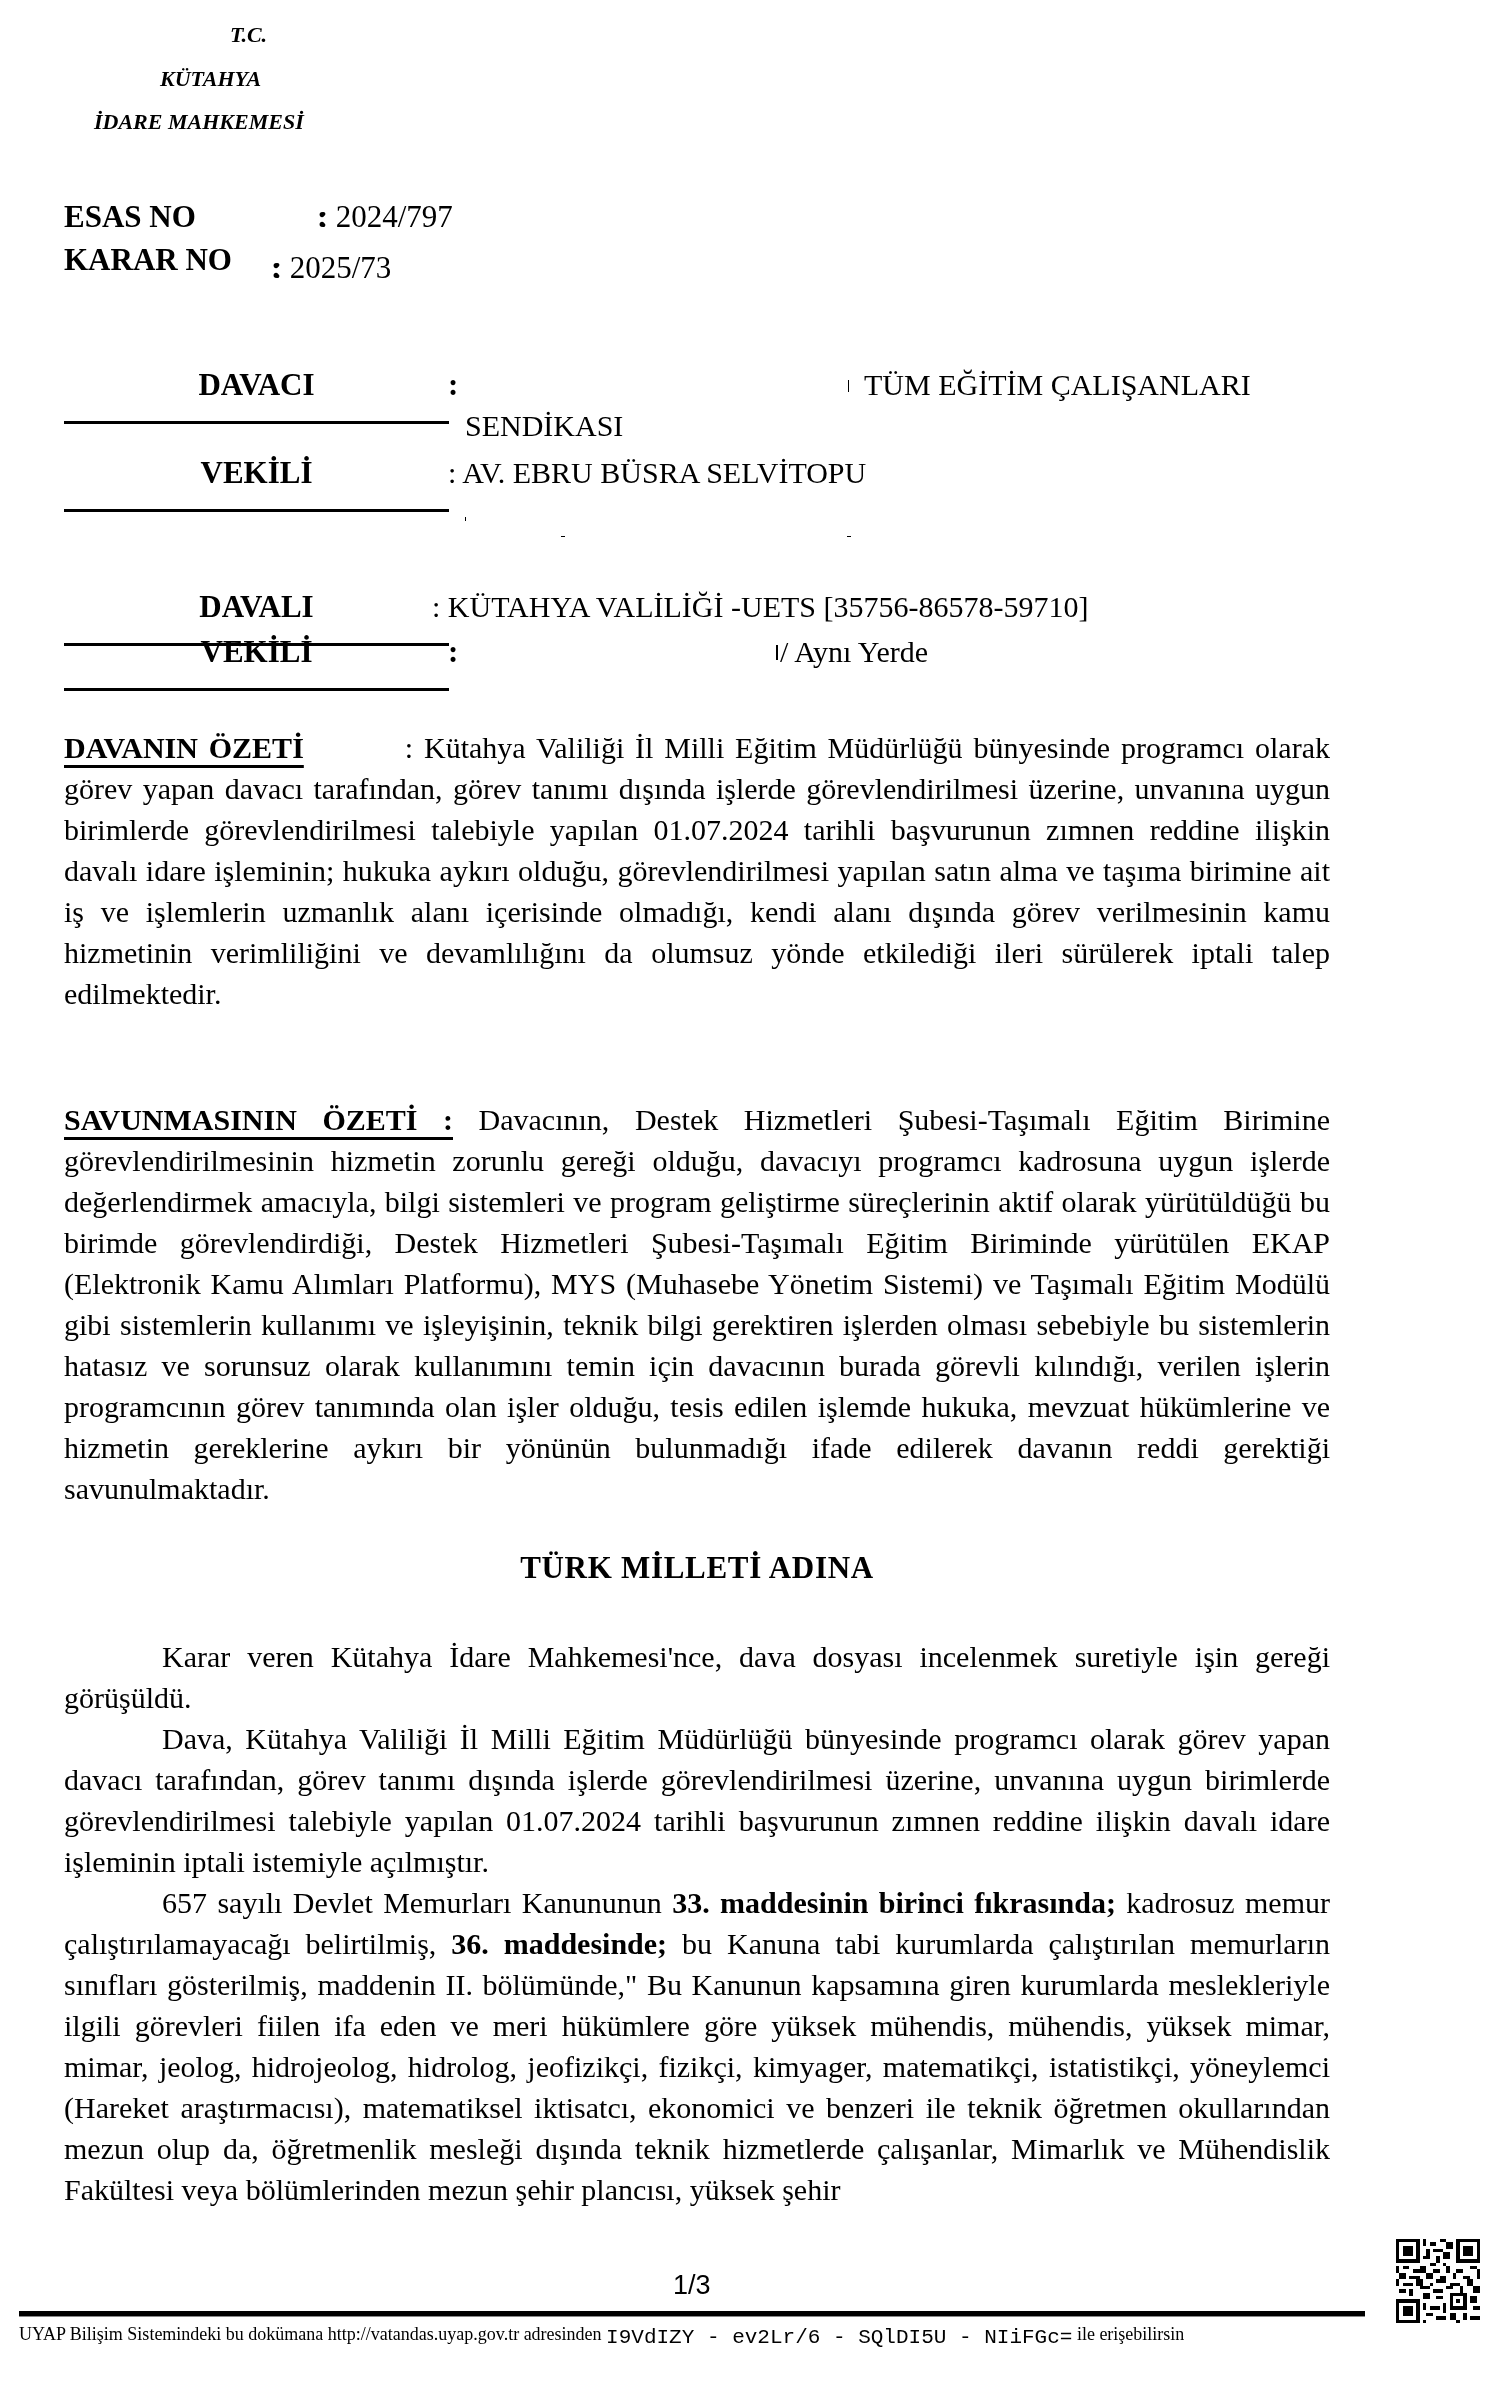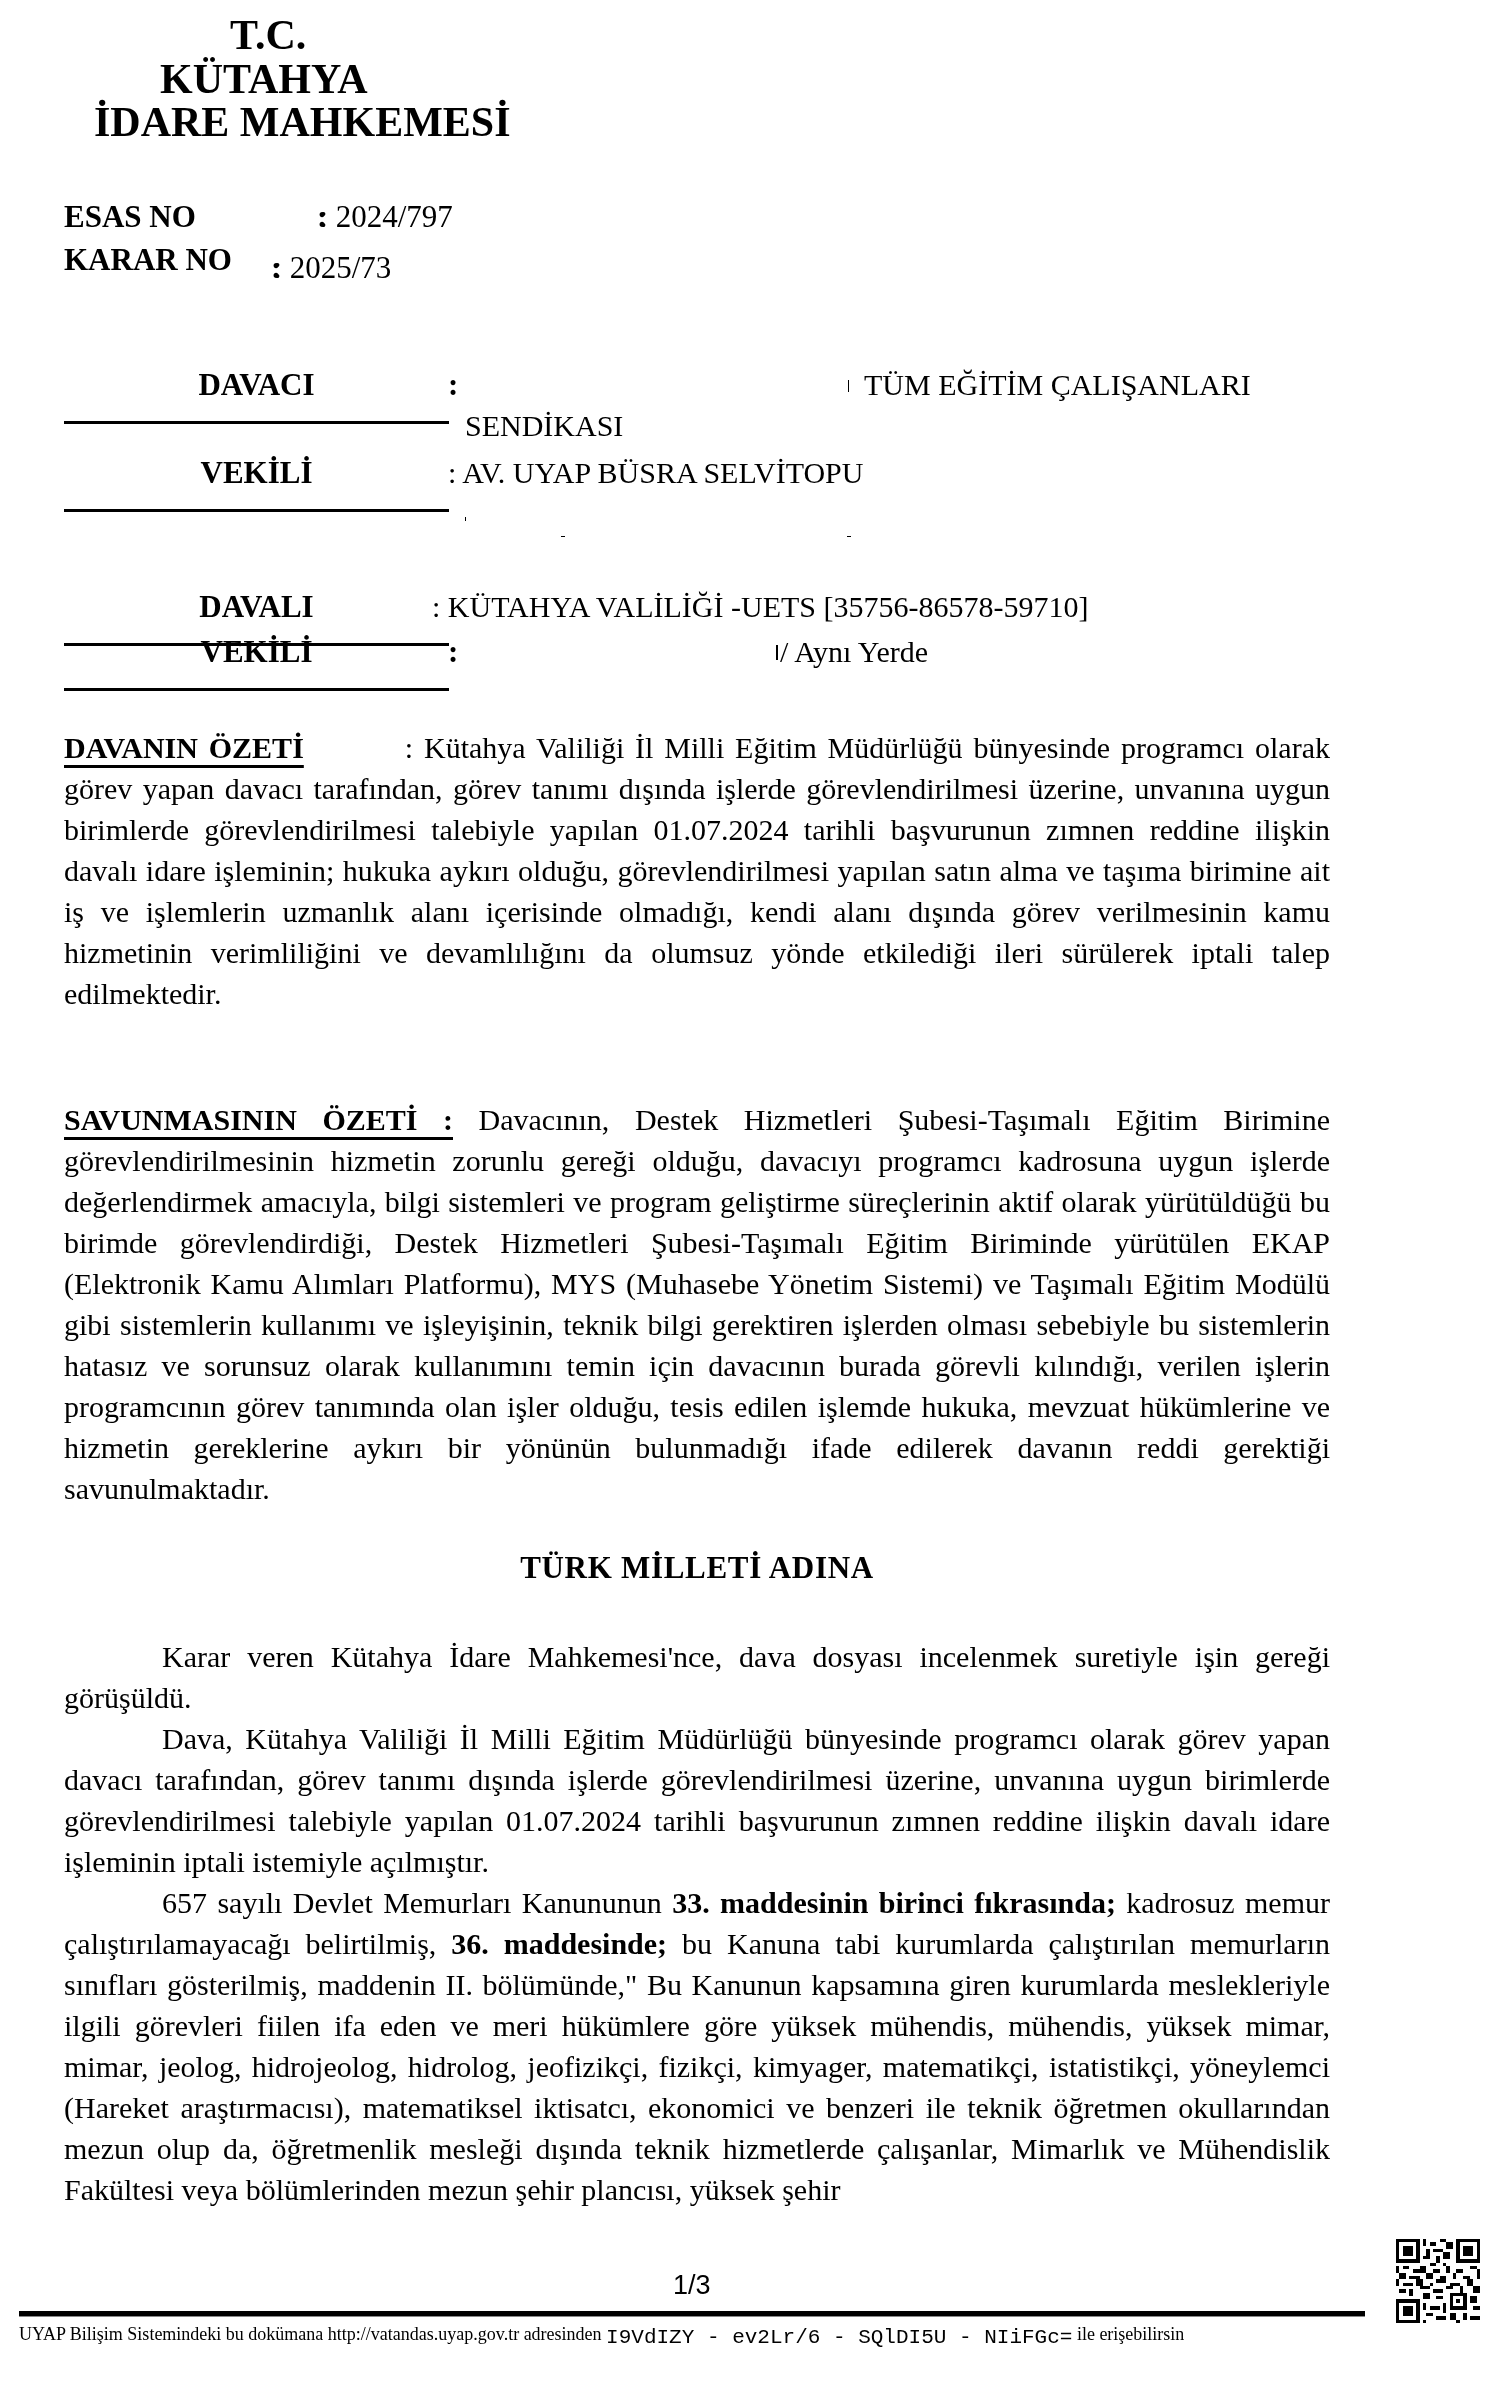--- a/index.html
+++ b/index.html
@@ -2,21 +2,21 @@
 <html style="font-size:10.8px"><head>
 <meta charset="utf-8">
 <style>
   html, body { margin: 0; padding: 0; background: #ffffff; }
   body {
     width: 1509px; height: 2401px; position: relative; overflow: hidden;
     font-family: "Liberation Serif", "DejaVu Serif", serif;
     color: #000000;
   }
   .abs { position: absolute; white-space: nowrap; }
-  .hdr { font-weight: bold; font-size: 42px; line-height: 40px; }
+  .hdr { font-weight: bold; font-size: 22px; line-height: 40px; font-style: italic; }
   .meta { font-size: 31px; line-height: 40px; }
   .meta b { font-weight: bold; }
   .party-label {
     position: absolute; left: 64px; width: 385px;
     font-weight: bold; font-size: 31px; line-height: 38px;
     border-bottom: 3.4px solid #000; padding-bottom: 17px; text-align: center;
   }
   .party-colon { position: absolute; left: 448px; font-size: 31px; line-height: 38px; font-weight: bold; }
   .party-value { position: absolute; font-size: 30px; line-height: 38px; white-space: nowrap; }
   .para {
@@ -52,21 +52,21 @@
 <div class="abs meta" style="left:64px; top:240px;"><b>KARAR NO</b></div>
 <div class="abs meta" style="left:271px; top:248px;"><b style="font-weight:bold;">:</b><span style="margin-left:-8px;">: 2025/73</span></div>
 
 <div class="party-label" style="top:366px;">DAVACI</div>
 <div class="party-colon" style="top:366px;">:</div>
 <div class="redact-mark" style="left:848px; top:380px; width:1.3px; height:12px;"></div>
 <div class="party-value" style="left:864px; top:366px;">TÜM EĞİTİM ÇALIŞANLARI</div>
 <div class="party-value" style="left:465px; top:407px;">SENDİKASI</div>
 
 <div class="party-label" style="top:454px;">VEKİLİ</div>
-<div class="party-value" style="left:448px; top:454px; font-weight:normal;">: AV. UYAP BÜSRA SELVİTOPU</div>
+<div class="party-value" style="left:448px; top:454px; font-weight:normal;">: AV. EBRU BÜSRA SELVİTOPU</div>
 <div class="redact-mark" style="left:465px; top:517px; width:1.3px; height:4px;"></div>
 <div class="redact-mark" style="left:561px; top:536px; width:4px; height:1.3px;"></div>
 <div class="redact-mark" style="left:847px; top:536px; width:4px; height:1.3px;"></div>
 
 <div class="party-label" style="top:588px;">DAVALI</div>
 <div class="party-value" style="left:432px; top:588px;">: KÜTAHYA VALİLİĞİ -UETS [35756-86578-59710]</div>
 
 <div class="party-label" style="top:633px;">VEKİLİ</div>
 <div class="party-colon" style="top:633px;">:</div>
 <div class="redact-mark" style="left:776px; top:645px; width:2px; height:15px;"></div>

